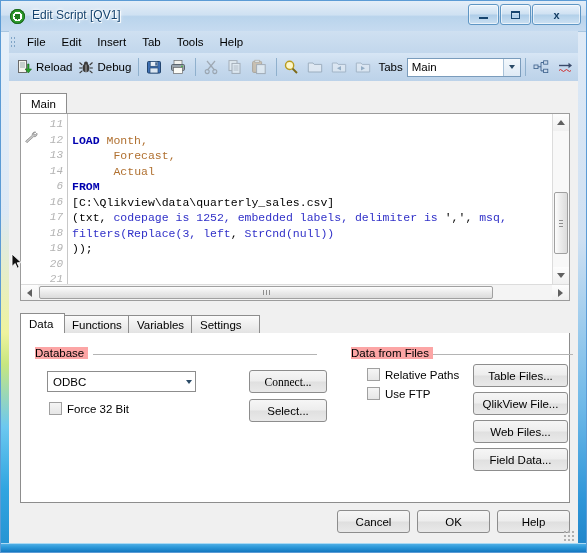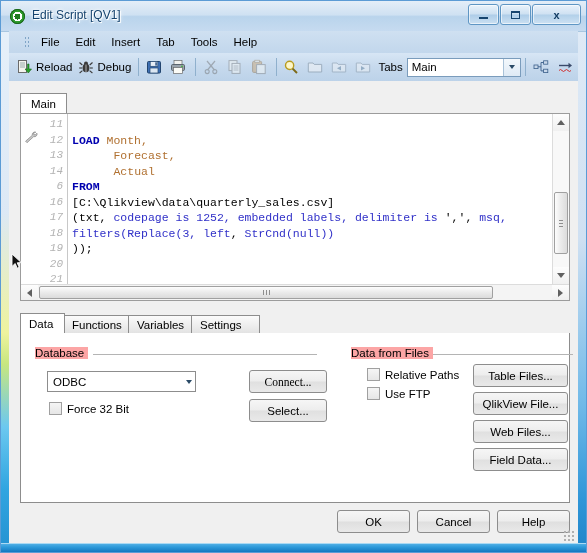--- a/index.html
+++ b/index.html
@@ -131,21 +131,21 @@
   }
 
   
   .menubar {
     position: absolute;
     left: 9px; top: 31px; right: 9px;
     height: 22px;
     background: linear-gradient(to bottom, #cfe0f1 0%, #c2d7ec 100%);
     display: flex;
     align-items: center;
-    padding-left: 14px;
+    padding-left: 0;
   }
   .grip {
     width: 6px; height: 14px;
     margin-right: 4px;
     background-image:
       radial-gradient(circle, #7fa4c6 0.8px, transparent 1px);
     background-size: 3px 4px;
     background-position: 1px 1px;
   }
   .menu-item {
@@ -816,24 +816,24 @@
       <div class="btn" style="left:452px; top:87px; width:95px;">
         <span>Web Files...</span>
       </div>
       <div class="btn" style="left:452px; top:115px; width:95px;">
         <span>Field Data...</span>
       </div>
     </div>
 
     <div class="dlg-btns">
       <div class="dbtn">
+        <span>Cancel</span>
+      </div>
+      <div class="dbtn">
         <span>OK</span>
-      </div>
-      <div class="dbtn">
-        <span>Cancel</span>
       </div>
       <div class="dbtn">
         <span>Help</span>
       </div>
     </div>
 
     <div class="resize-grip"></div>
   </div>
 </div>
 

